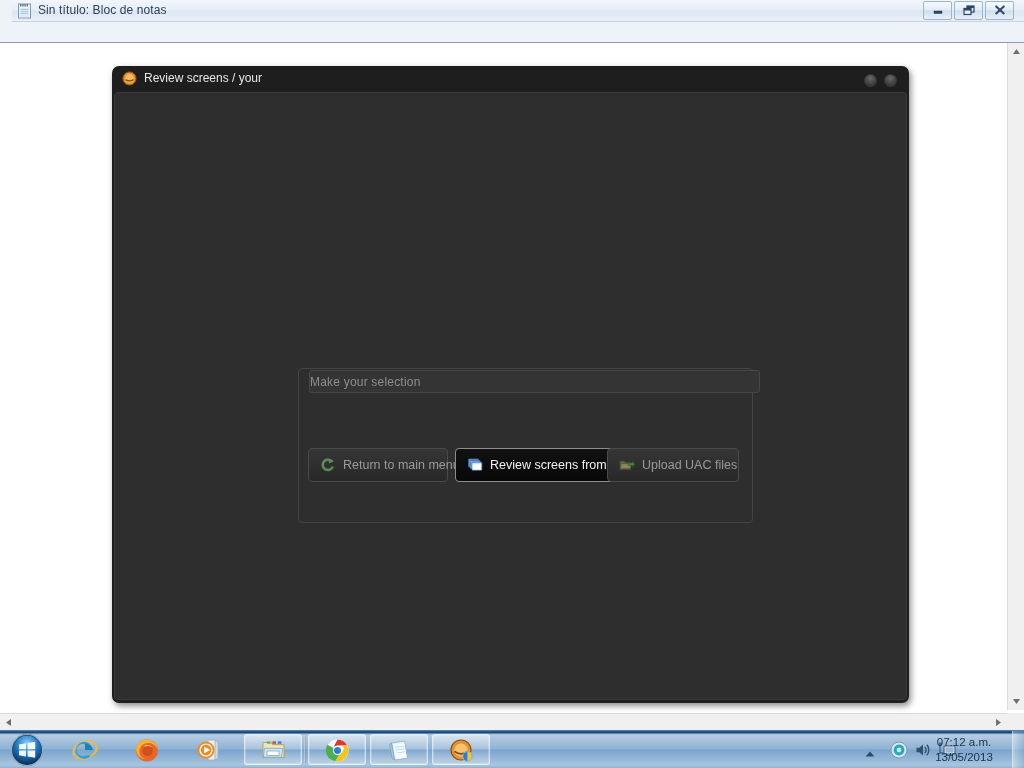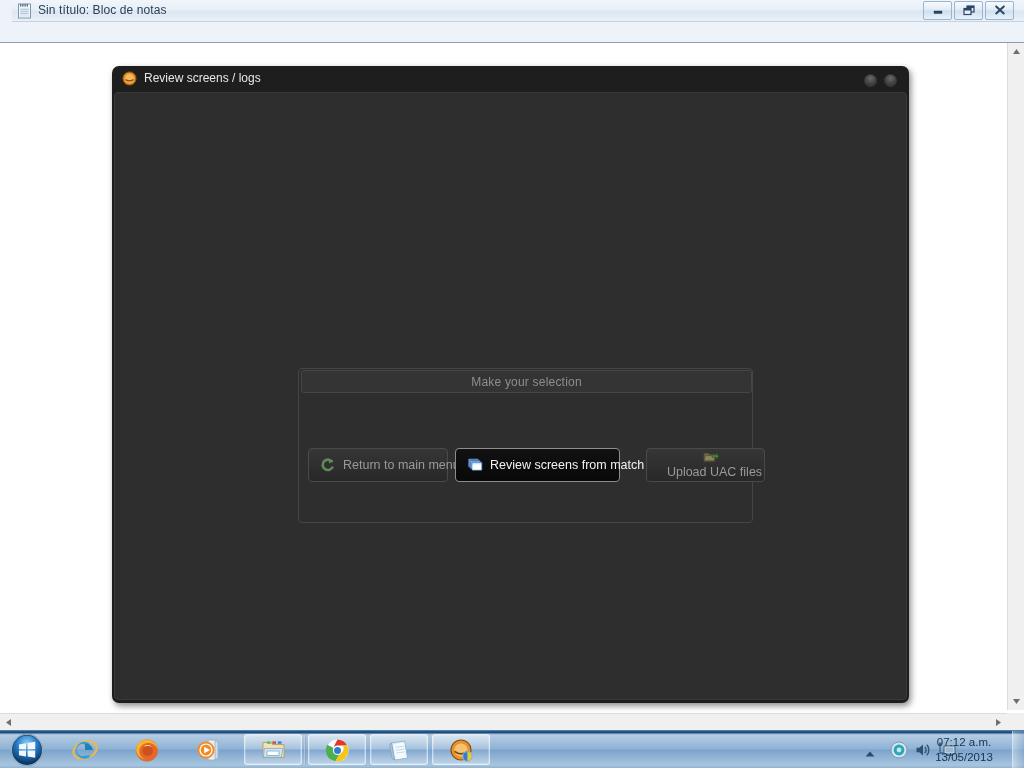--- a/index.html
+++ b/index.html
@@ -165,27 +165,27 @@
     position: absolute;
     left: 183px; top: 275px;
     width: 455px; height: 155px;
     border: 1px solid #454545;
     border-radius: 4px;
     background: #2e2e2e;
     box-sizing: border-box;
   }
   #selection-header {
     position: absolute;
-    left: 2px; top: 1px;
+    left: 10px; top: 1px;
     width: 451px; height: 23px;
     background: #343434;
     border: 1px solid #464646;
     border-radius: 3px;
     box-sizing: border-box;
-    display: flex; align-items: center; justify-content: center;
+    display: flex; align-items: center; justify-content: flex-start;
   }
   #selection-header-text {
     font-size: 12px;
     color: #8e8e8e;
     letter-spacing: 0.2px;
   }
 
   .sel-button {
     position: absolute;
     top: 79px;
@@ -209,21 +209,21 @@
     color: #9a9a9a;
     white-space: nowrap;
     margin-left: 7px;
   }
   .sel-button.focused .sel-btn-label { color: #f2f2f2; }
   .sel-btn-icon { width: 16px; height: 16px; flex: 0 0 16px; }
   .sel-btn-icon svg { display: block; }
 
   #btn-return  { left: 9px;   width: 140px; }
   #btn-review  { left: 156px; width: 165px; }
-  #btn-upload  { left: 347px; width: 119px; flex-direction: column; }
+  #btn-upload  { left: 308px; width: 132px; }
 
   
   #taskbar {
     position: absolute;
     left: 0; top: 730px;
     width: 1024px; height: 38px;
     background: linear-gradient(to bottom, #2b5d8f 0%, #1d4a78 4%, #b6cde4 10%, #8fb2d4 48%, #7ba4cd 52%, #a8c5de 92%, #8fb2d2 100%);
     box-sizing: border-box;
     border-top: 1px solid #4a7fae;
   }
@@ -364,21 +364,21 @@
 <div id="app-window">
 
   <div id="app-titlebar">
     <span id="app-window-icon">
       <svg width="15" height="15" viewBox="0 0 15 15">
         <circle cx="7.5" cy="7.5" r="6.6" fill="#e8922c" stroke="#8a5110" stroke-width="1"></circle>
         <circle cx="7.5" cy="7.5" r="4.4" fill="#f4b860"></circle>
         <path d="M3.6,8.4 Q7.5,11.4 11.4,8.4" stroke="#7a4a10" stroke-width="1.2" fill="none"></path>
       </svg>
     </span>
-    <span id="app-title-text">Review screens / logs</span>
+    <span id="app-title-text">Review screens / your</span>
     <div class="app-circle-btn" id="app-btn-a"></div>
     <div class="app-circle-btn" id="app-btn-b"></div>
   </div>
 
   <div id="app-content">
 
     <div id="selection-panel">
       <div id="selection-header">
         <span id="selection-header-text">Make your selection</span>
       </div>

